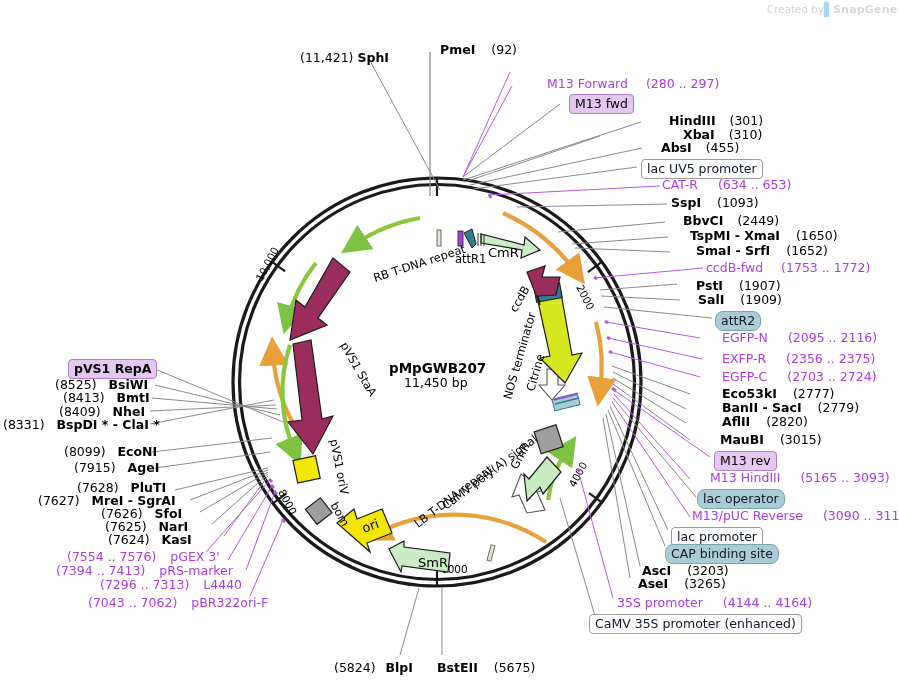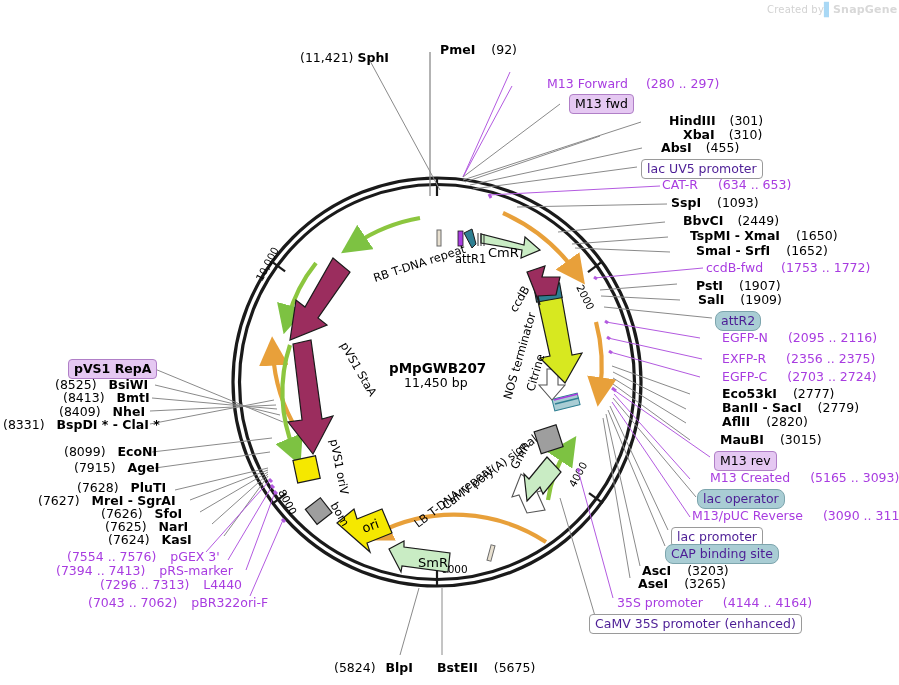--- a/index.html
+++ b/index.html
@@ -12,21 +12,21 @@
   #stage{position:absolute;left:0;top:0;width:899px;height:685px;}
   svg#map{position:absolute;left:0;top:0;width:899px;height:685px;}
 
   
   .lbl{position:absolute;white-space:nowrap;line-height:1.05;}
   .enz{font-size:12.5px;color:#000;}
   .enz .nm{font-weight:bold;}
   .enz .pos{font-weight:normal;}
   .feat{font-size:12.5px;color:#a83ce0;}
   .boxlbl{
-    position:absolute;white-space:nowrap;font-size:12.5px;color:#4c1d95;
+    position:absolute;white-space:nowrap;font-size:12.5px;color:#0f172a;
     border:1px solid #9a9a9a;border-radius:4px;padding:1px 5px 2px 5px;
     background:#ffffff;
   }
   .boxlbl.teal{background:#a9cdd4;border-color:#7da5ad;border-radius:8px;}
   .boxlbl.violet{background:#e5c8f2;border-color:#b07fc7;color:#000;}
   .watermark{
     position:absolute;font-size:10px;color:#d2d2d2;letter-spacing:.2px;
   }
   .wm-blue{color:#a9d8f5;font-weight:bold;}
   .wm-name{color:#d8d8d8;font-weight:bold;font-size:11px;}
@@ -368,21 +368,21 @@
   <div class="lbl enz" style="left:722px;top:415px;">
     <span class="nm">AflII</span>
     <span class="pos" style="margin-left:12px">(2820)</span>
   </div>
   <div class="lbl enz" style="left:720px;top:433px;">
     <span class="nm">MauBI</span>
     <span class="pos" style="margin-left:12px">(3015)</span>
   </div>
   <div class="boxlbl violet" style="left:714px;top:451px;">M13 rev</div>
   <div class="lbl feat" style="left:710px;top:471px;">
-    <span>M13 Created</span>
+    <span>M13 HindIII</span>
     <span style="margin-left:16px">(5165 .. 3093)</span>
   </div>
   <div class="boxlbl teal" style="left:697px;top:489px;">lac operator</div>
   <div class="lbl feat" style="left:692px;top:509px;">
     <span>M13/pUC Reverse</span>
     <span style="margin-left:16px">(3090 .. 3112)</span>
   </div>
   <div class="boxlbl" style="left:671px;top:527px;">lac promoter</div>
   <div class="boxlbl teal" style="left:665px;top:544px;">CAP binding site</div>
   <div class="lbl enz" style="left:642px;top:564px;">

